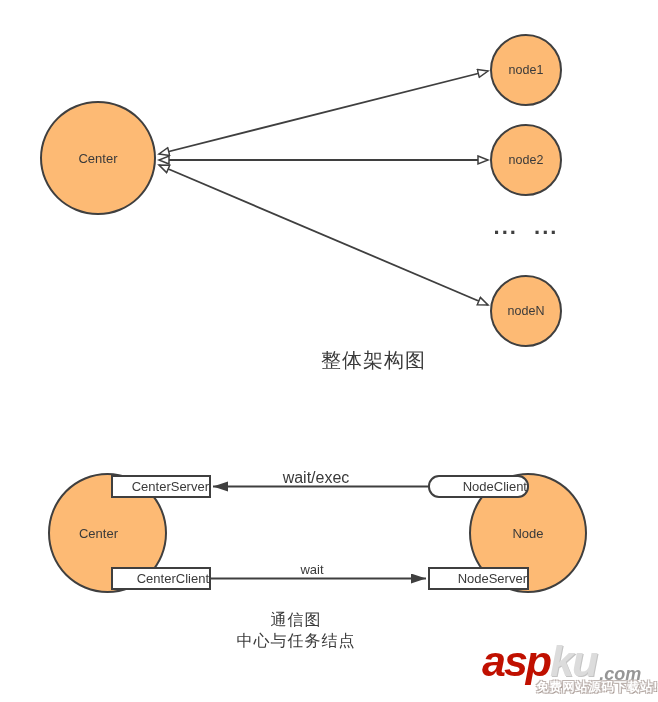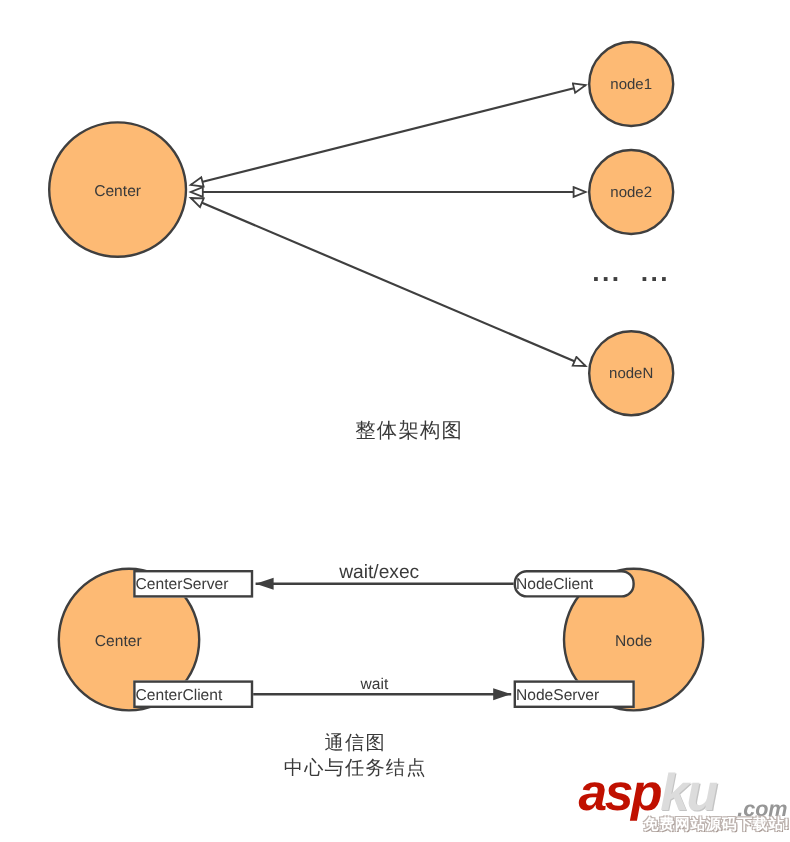--- a/index.html
+++ b/index.html
@@ -20,55 +20,55 @@
   .c-node2 { left:490px; top:124px; width:72px; height:72px; font-size:12.5px; }
   .c-nodeN { left:490px; top:275px; width:72px; height:72px; font-size:12.5px; }
   .c-bot-center { left:48px;  top:473px; width:119px; height:120px; }
   .c-bot-node   { left:469px; top:473px; width:118px; height:120px; }
   .c-bot-center .circle-label { margin-right:18px; }
   .c-bot-node .circle-label { }
   
   .box {
     position:absolute; border:2px solid #3f3f3f; background:#ffffff;
     box-sizing:border-box; z-index:2;
-    display:flex; align-items:center; justify-content:flex-start;
+    display:flex; align-items:center; justify-content:flex-end;
     font-size:13px; color:#3a3a3a; white-space:nowrap;
   }
   .b-cs { left:111px; top:475px; width:100px; height:23px; }
   .b-cc { left:111px; top:567px; width:100px; height:23px; }
   .b-nc { left:428px; top:475px; width:101px; height:23px;border-radius:11px; }
   .b-ns { left:428px; top:567px; width:101px; height:23px; }
   
   .arrows { position:absolute; left:0; top:0; z-index:3; pointer-events:none; }
   
   .lbl { position:absolute; text-align:center; color:#3a3a3a; }
   .ellipsis {
     left:487px; top:214px; width:78px; height:26px; line-height:26px;
     font-size:22px; font-weight:bold; letter-spacing:2px; word-spacing:8px;
     color:#3f3f3f;
   }
-  .cap-top { left:266px; top:347px; width:150px; font-size:17px; letter-spacing:1px; }
+  .cap-top { left:276px; top:347px; width:150px; font-size:20px; letter-spacing:1px;text-align:right; }
   .cap-bot { left:216px; top:609px; width:160px; font-size:16px; line-height:21px; letter-spacing:1px; }
   .lbl-waitexec { left:266px; top:469px; width:100px; font-size:16px; }
   .lbl-task     { left:262px; top:562px; width:100px; font-size:13px; }
   
   .watermark { position:absolute; left:482px; top:640px; width:176px; height:60px; z-index:4; }
   .logo-row { display:flex; align-items:flex-end; white-space:nowrap; }
   .logo-asp {
     font-size:43px; line-height:1; font-weight:bold; font-style:italic;
     letter-spacing:-2px; color:#c01000;
   }
   .logo-ku {
     font-size:43px; line-height:1; font-weight:bold; font-style:italic;
     letter-spacing:-2px; color:#dcdcdc;
     text-shadow:1px 1px 0 #c4c4c4;
   }
   .logo-com {
     font-size:18px; line-height:1; font-weight:bold; font-style:italic;
-    color:#969696; margin-left:18px;
+    color:#969696; margin-left:3px;
   }
   .logo-tagline {
     position:absolute; right:0; top:39px; white-space:nowrap;
     font-size:12.5px; font-weight:bold; letter-spacing:0.5px; color:#ffffff;
     text-shadow:-1px -1px 0 #bdb3af, 1px -1px 0 #bdb3af, -1px 1px 0 #bdb3af, 1px 1px 0 #a89a94;
   }
 </style>
 </head>
 <body>
 

